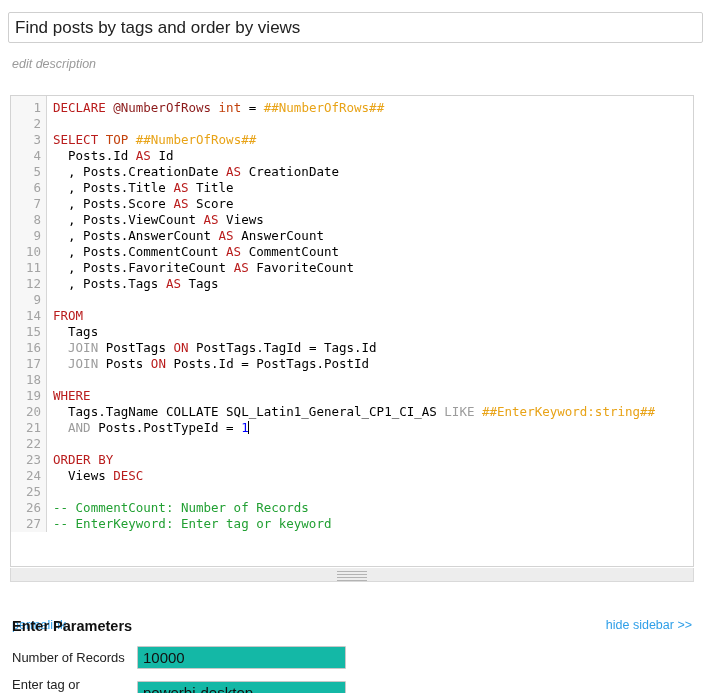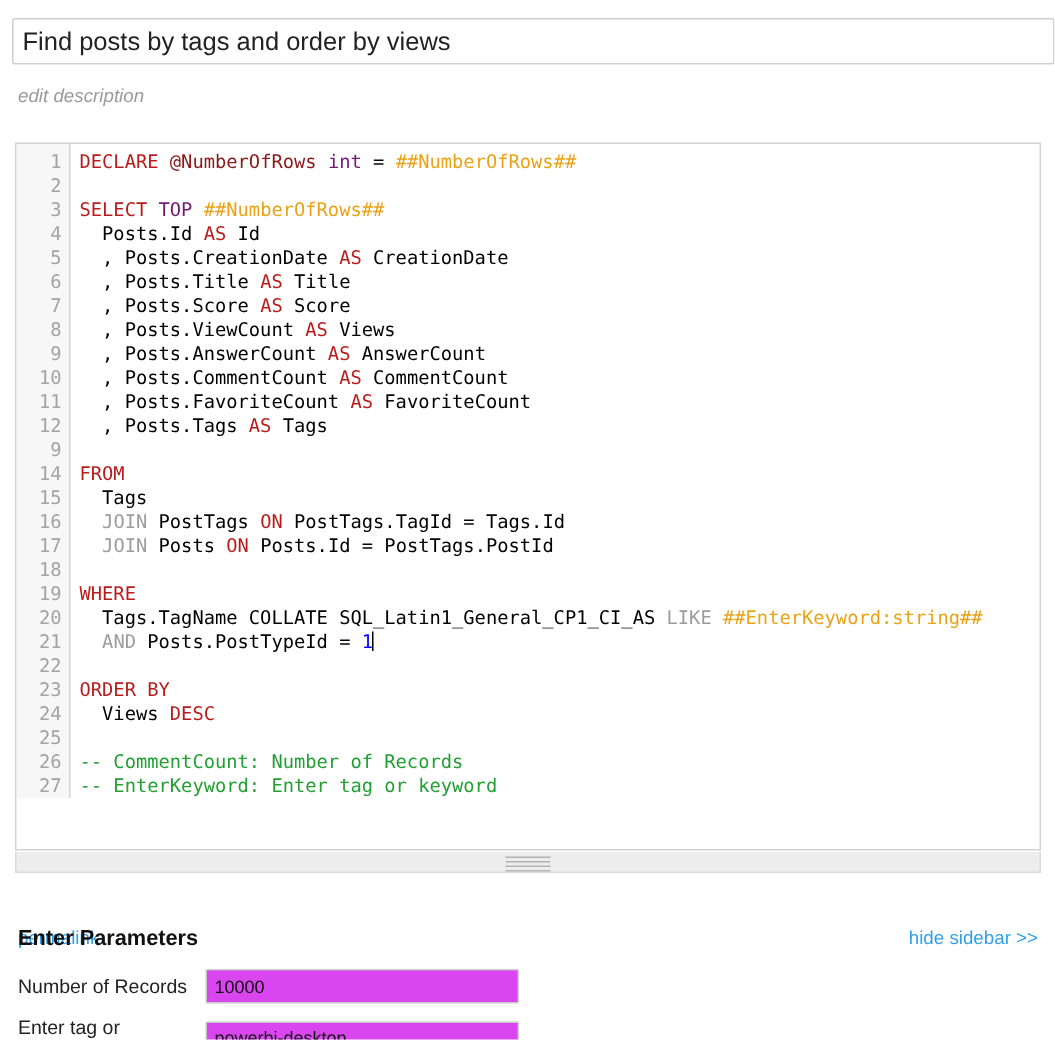--- a/index.html
+++ b/index.html
@@ -91,21 +91,21 @@
   }
   #code-area .ln {
     font-family: "DejaVu Sans Mono", monospace;
     font-size: 12.5px;
     line-height: 16px;
     height: 16px;
     white-space: pre;
     color: #000000;
   }
   .kw   { color: #b91c1c; }           
-  .kw2  { color: #701a75; }           
+  .kw2  { color: #c2410c; }           
   .var  { color: #8b1a1a; }           
   .param{ color: #e8a317; }           
   .cmt  { color: #22a033; }           
   .dim  { color: #9c9c9c; }           
   .num  { color: #0000ff; }
 
   #caret {
     display: inline-block;
     width: 1px;
     height: 13px;
@@ -182,28 +182,28 @@
     width: 125px;
     font-size: 13px;
     color: #222222;
     padding-right: 10px;
     box-sizing: border-box;
   }
   .param-input {
     box-sizing: border-box;
     width: 209px;
     height: 23px;
-    font-size: 12px;
+    font-size: 15px;
     font-family: "Liberation Sans", sans-serif;
     color: #111111;
     border: 1px solid #c8c8c8;
     border-radius: 1px;
     padding: 2px 5px;
     outline: none;
-    background: #d946ef;
+    background: #14b8a6;
   }
 </style>
 </head>
 <body>
 
 <div id="title-row">
   <input id="query-title-input" type="text" value="Find posts by tags and order by views" style="">
 </div>
 
 <div>

